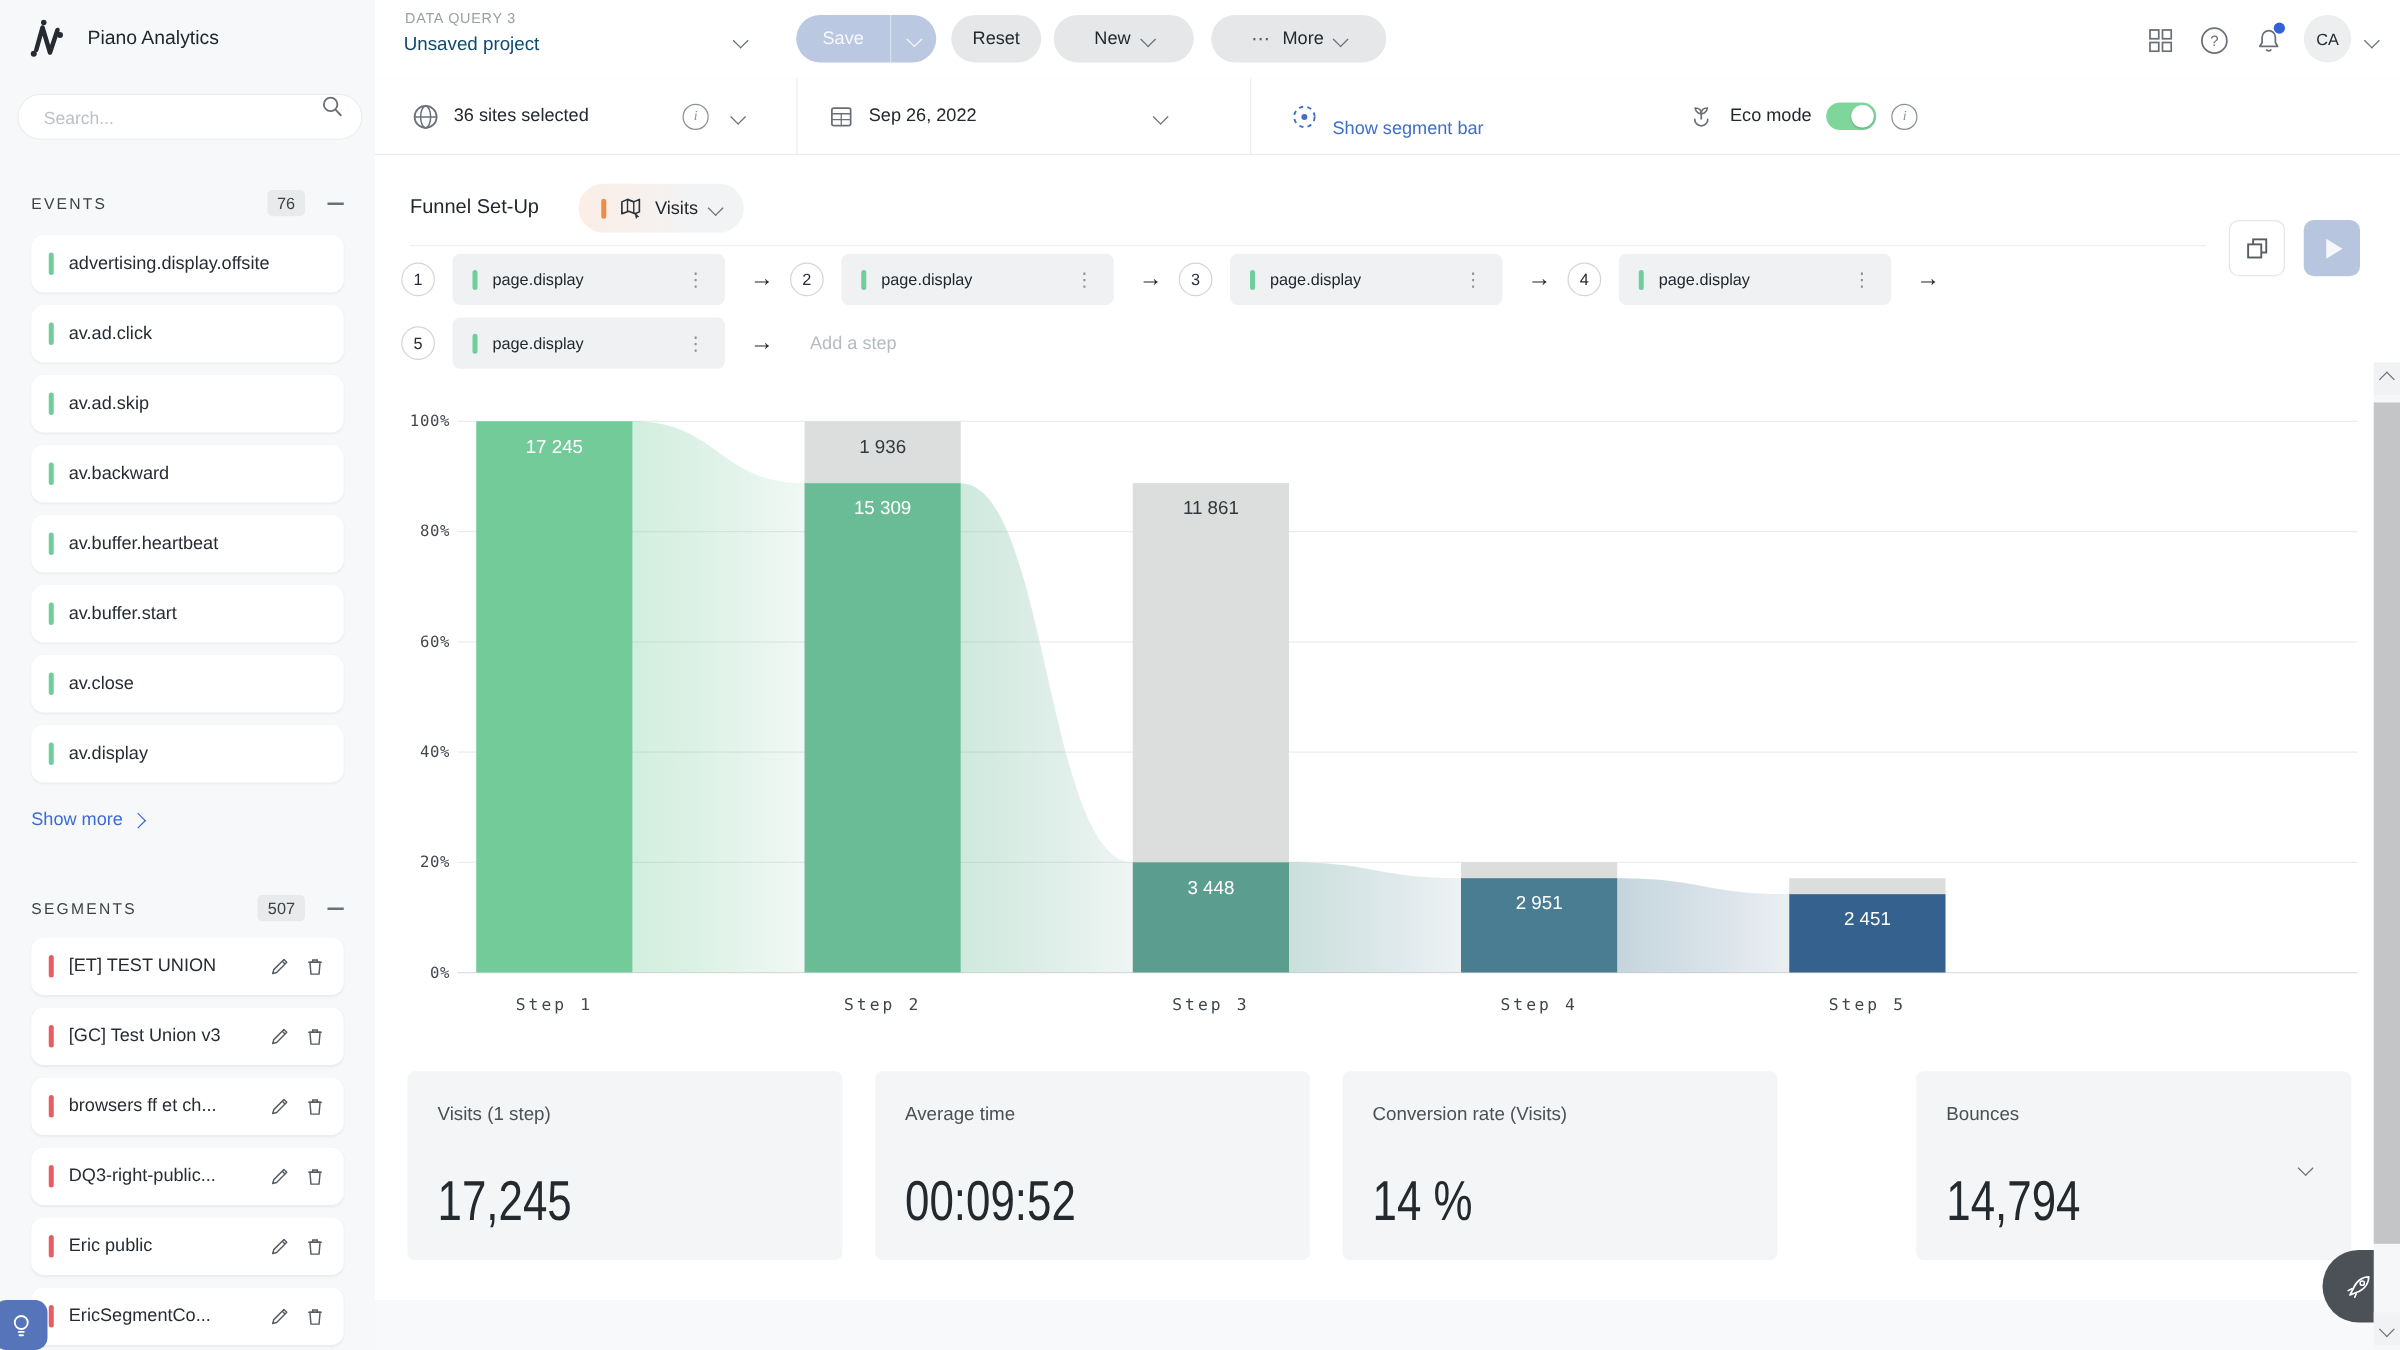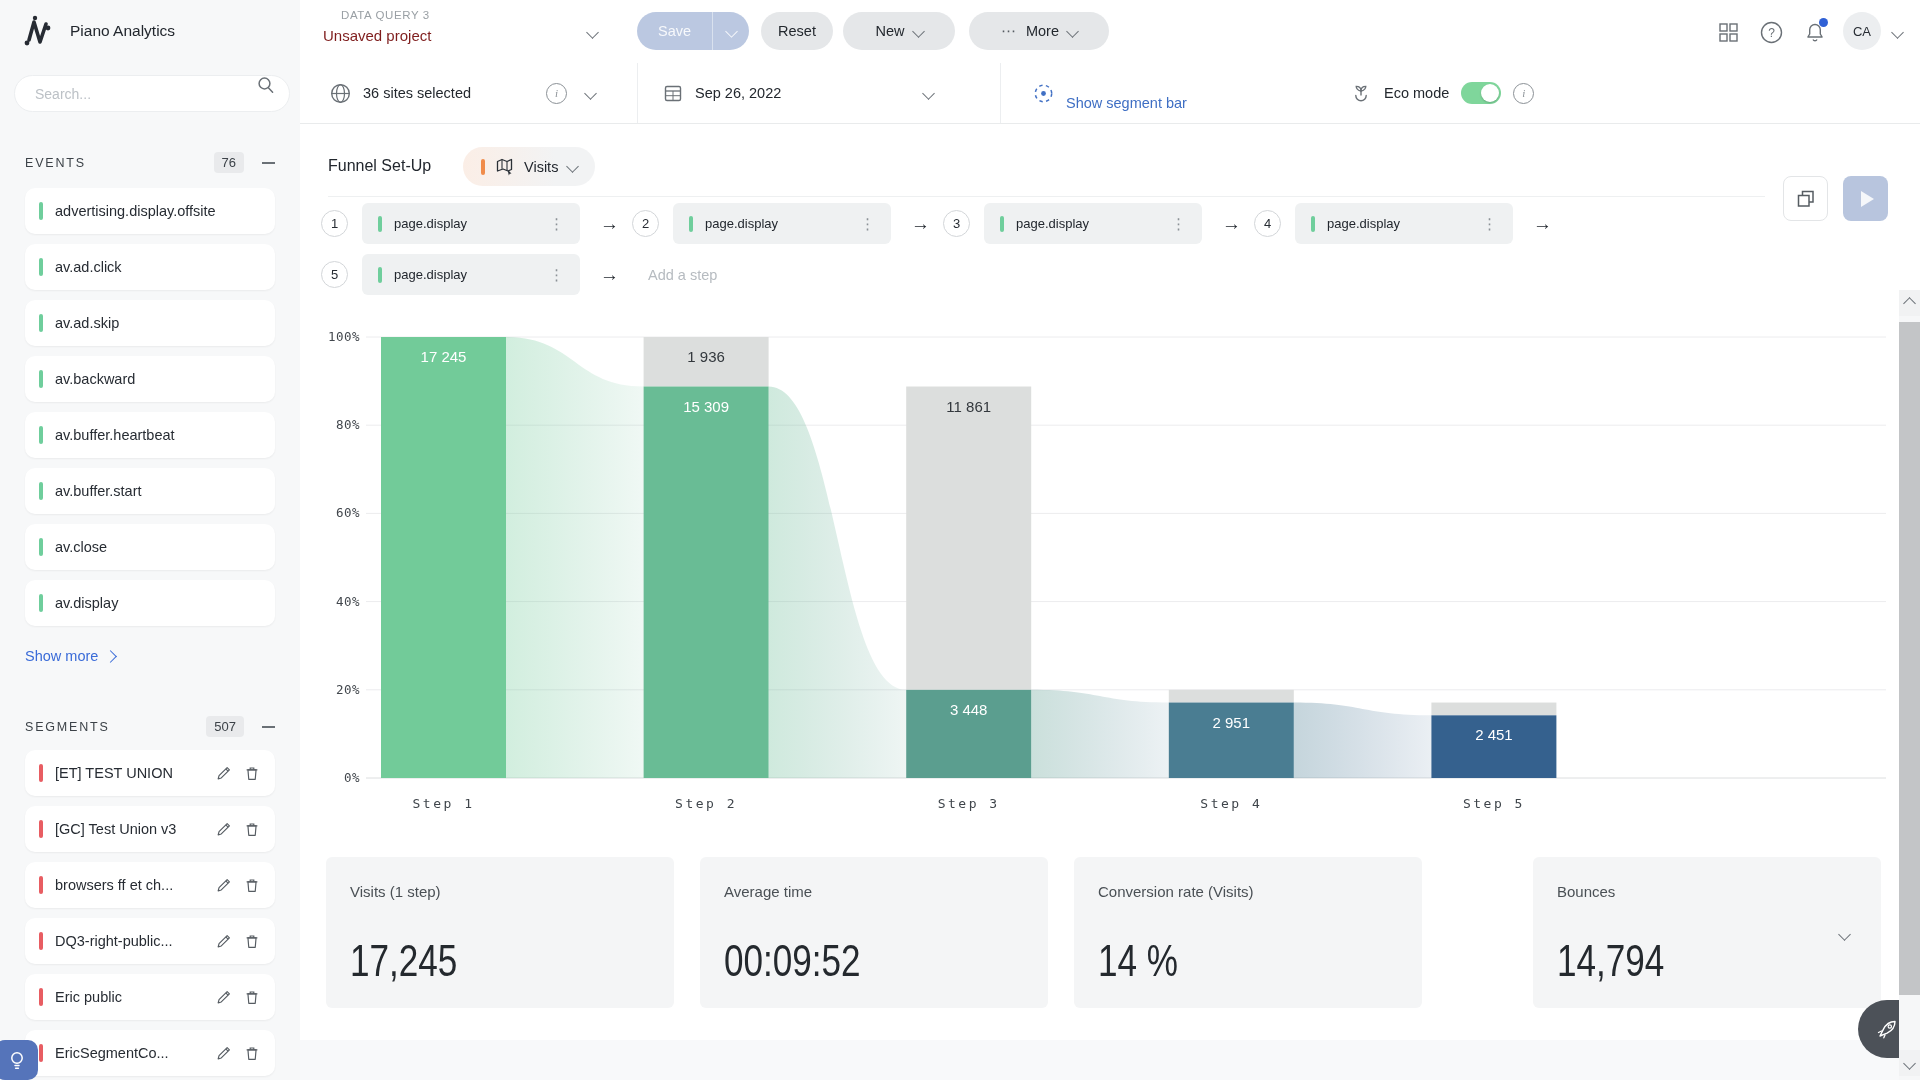--- a/index.html
+++ b/index.html
@@ -35,22 +35,22 @@
   .vbar.green{background:#6fce9c;}
   .vbar.red{background:#e85d62;}
   .vbar.orange{background:#f08c4b;}
   .side-label{margin-left:12px;font-size:14.5px;color:#272c33;white-space:nowrap;overflow:hidden;text-overflow:ellipsis;flex:1;}
   .seg-ico{flex:none;margin-left:10px;cursor:pointer;}
   .show-more{left:25px;top:648px;display:flex;align-items:center;gap:8px;color:#3a6bd8;font-size:14.5px;cursor:pointer;}
   .bulb-btn{left:-5px;top:1040px;width:43px;height:40px;border-radius:10px;background:#5574ba;
             display:flex;align-items:center;justify-content:center;cursor:pointer;}
   
   .header{left:300px;top:0;width:1620px;height:63px;background:#fff;border-bottom:1px solid #eceef0;}
-  .query-label{left:341px;top:9px;font-size:11.5px;letter-spacing:.6px;color:#9aa0a5;}
-  .query-name{left:323px;top:27px;font-size:15px;color:#7f1d1d;}
+  .query-label{left:324px;top:9px;font-size:11.5px;letter-spacing:.6px;color:#9aa0a5;}
+  .query-name{left:323px;top:27px;font-size:15px;color:#0c4a6e;}
   .query-chev{left:588px;top:28px;}
   .btn-save{left:637px;top:12px;width:112px;background:#bbc8e1;color:rgba(255,255,255,.88);gap:0;padding:0;}
   .btn-save .lbl{flex:1;text-align:center;}
   .btn-save .sep{width:1px;height:38px;background:rgba(255,255,255,.45);}
   .btn-save .cw{width:36px;display:flex;justify-content:center;}
   .btn-reset{left:761px;top:12px;width:72px;}
   .btn-new{left:843px;top:12px;width:112px;}
   .btn-more{left:969px;top:12px;width:140px;}
   .more-dots{font-size:15px;color:#565c62;letter-spacing:1px;}
   .hdr-ico{top:20px;width:24px;height:24px;}

